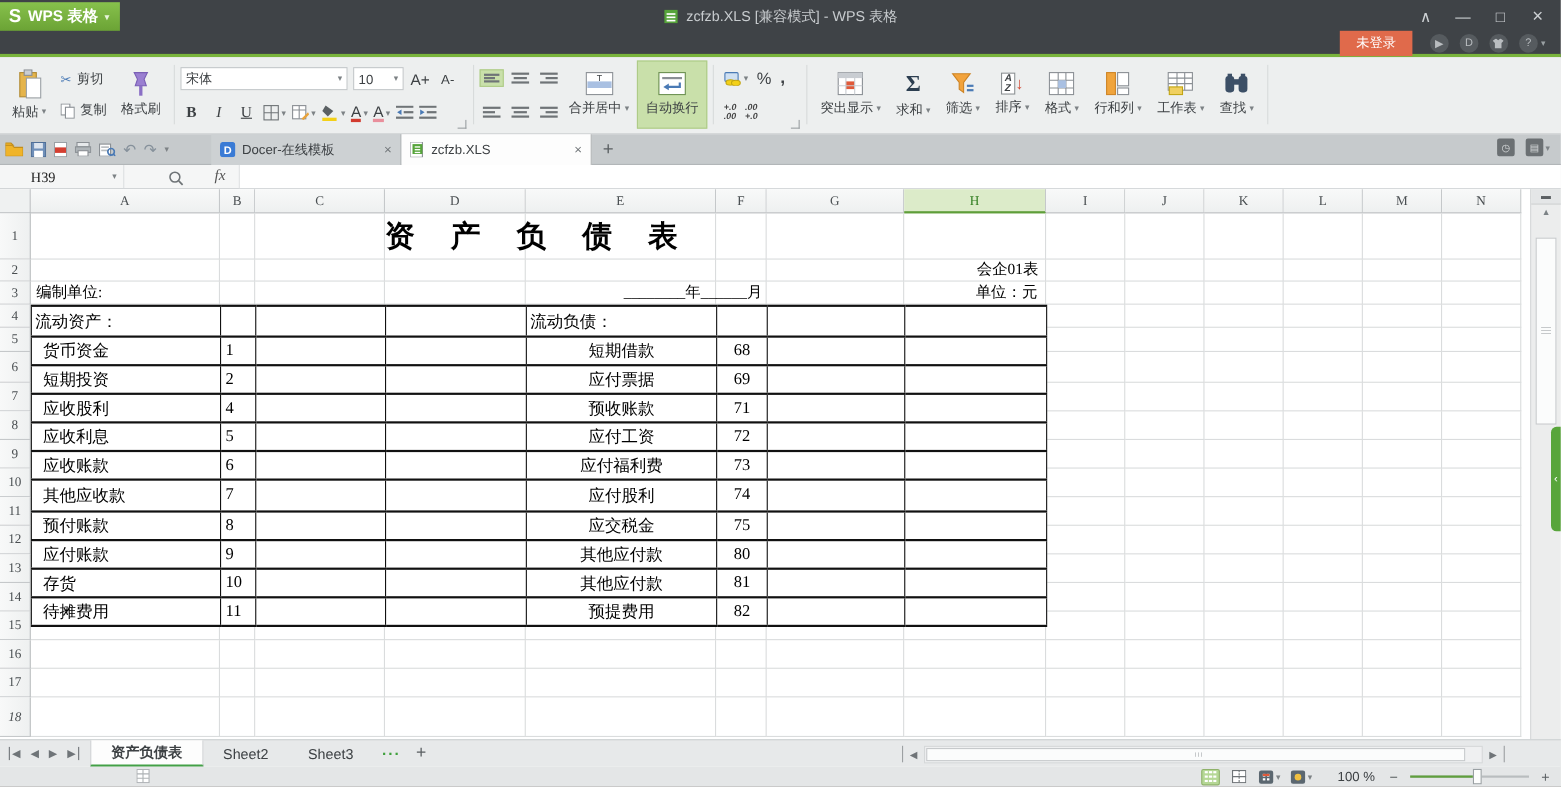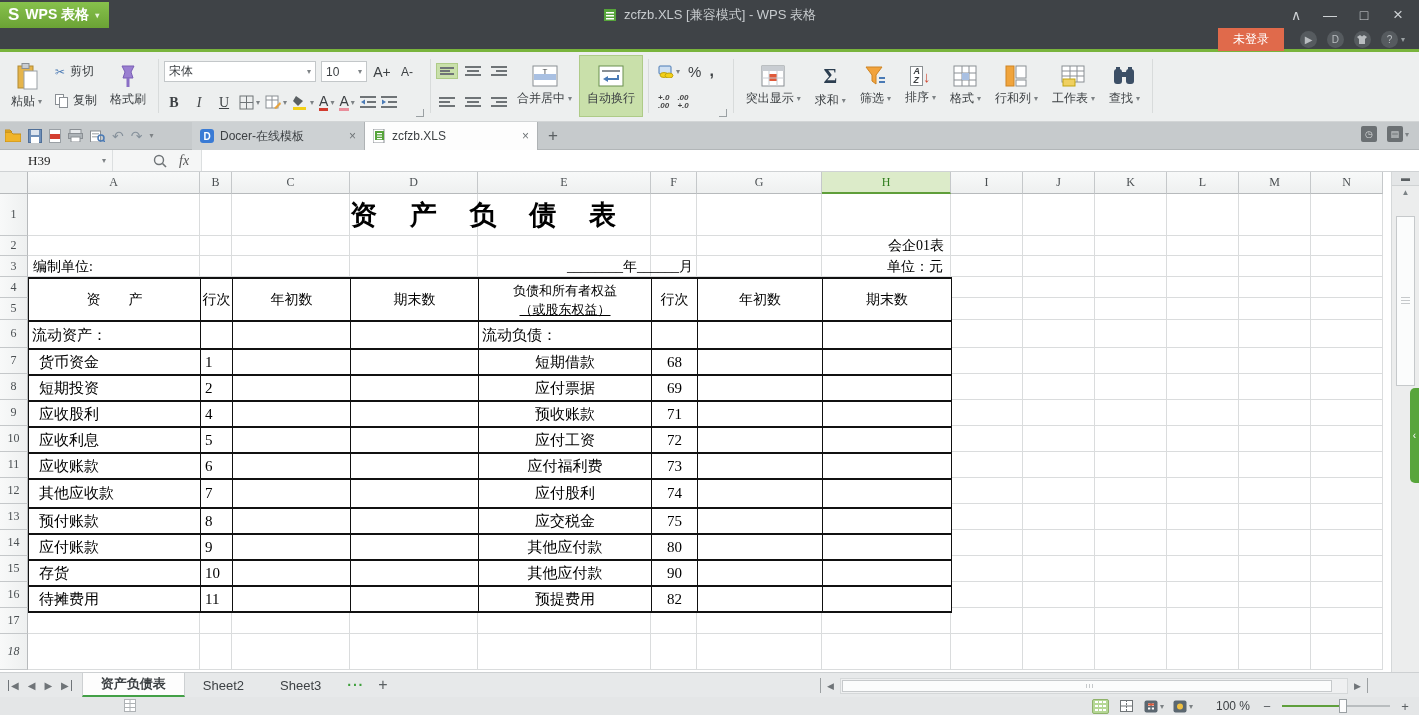--- a/index.html
+++ b/index.html
@@ -89,21 +89,21 @@
   .tr-right { position:absolute; right:10px; top:4px; display:flex; gap:10px; align-items:center; }
   .tr-ico { width:16px; height:16px; background:#6b7073; border-radius:2px; display:flex; align-items:center;
             justify-content:center; color:#d7dadb; font-size:9px; }
 
   
   .fbar { position:absolute; left:0; top:150px; width:100%; height:22px; background:#f5f6f6;
           border-bottom:1px solid #cfd2d4; display:flex; align-items:center; }
   .namebox { width:113px; height:100%; display:flex; align-items:center; justify-content:space-between;
              padding:0 6px 0 28px; border-right:1px solid #dcdfe0; font-family:"Liberation Serif",serif;
              font-size:13px; color:#222; }
-  .f-icons { display:flex; align-items:center; gap:12px; padding:0 12px 0 40px; }
+  .f-icons { display:flex; align-items:flex-end; gap:28px; padding:0 12px 0 40px; }
   .fx { font-style:italic; font-family:"Liberation Serif",serif; font-size:14px; color:#555; }
   .f-input { flex:1; height:100%; background:#fff; border-left:1px solid #dcdfe0; }
 
   
   .sheet { position:absolute; left:0; top:172px; width:100%; height:500px; background:#fff;
            font-family:"Liberation Serif",serif; }
   .corner { position:absolute; left:0; top:0; width:28px; height:22px; background:#eff1f1;
             border-right:1px solid #b7babc; border-bottom:1px solid #b7babc; }
   .colheads { position:absolute; left:28px; top:0; height:22px; display:flex; }
   .col-head { height:22px; border-right:1px solid #c5c8ca; border-bottom:1px solid #b7babc;
@@ -980,33 +980,20 @@
           <col style="width: 172px;">
           <col style="width: 32px;">
           <col style="width: 118px;">
           <col style="width: 128px;">
           <col style="width: 173px;">
           <col style="width: 46px;">
           <col style="width: 125px;">
           <col style="width: 129px;">
         </colgroup>
         <tbody>
-          <tr class="t-head" style="height: 43px;">
-            <th>资　　产</th>
-            <th>行次</th>
-            <th>年初数</th>
-            <th>期末数</th>
-            <th class="liab-h">
-              <div>负债和所有者权益</div>
-              <div class="uline">（或股东权益）</div>
-            </th>
-            <th>行次</th>
-            <th>年初数</th>
-            <th>期末数</th>
-          </tr>
           <tr style="height: 28px;">
             <td class="sec">流动资产：</td>
             <td></td>
             <td></td>
             <td></td>
             <td class="sec">流动负债：</td>
             <td></td>
             <td></td>
             <td></td>
           </tr>
@@ -1089,21 +1076,21 @@
             <td class="l-no">80</td>
             <td></td>
             <td></td>
           </tr>
           <tr style="height: 26px;">
             <td class="a-label">存货</td>
             <td class="a-no">10</td>
             <td></td>
             <td></td>
             <td class="l-label">其他应付款</td>
-            <td class="l-no">90</td>
+            <td class="l-no">81</td>
             <td></td>
             <td></td>
           </tr>
           <tr style="height: 26px;">
             <td class="a-label">待摊费用</td>
             <td class="a-no">11</td>
             <td></td>
             <td></td>
             <td class="l-label">预提费用</td>
             <td class="l-no">82</td>

